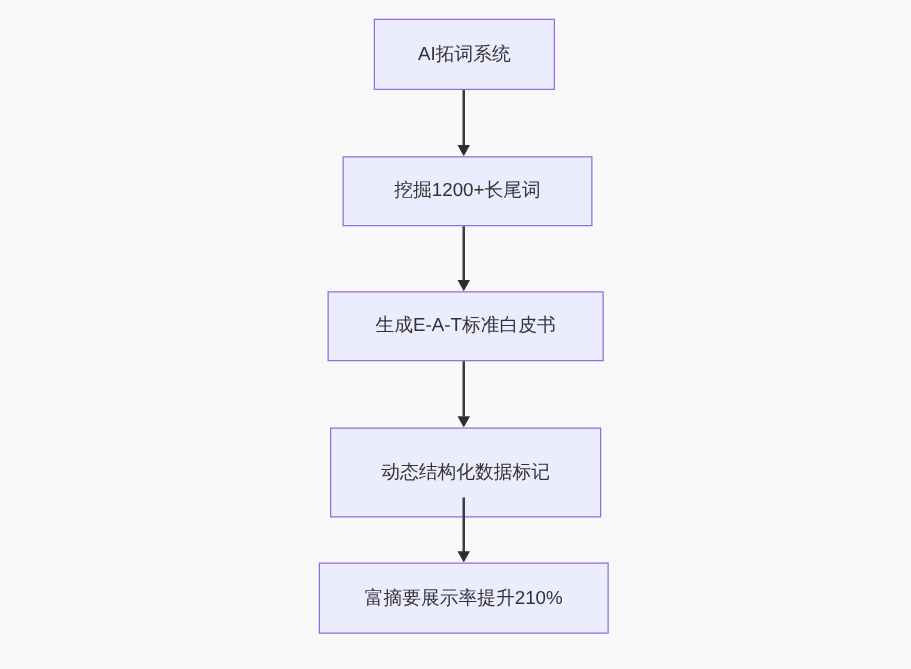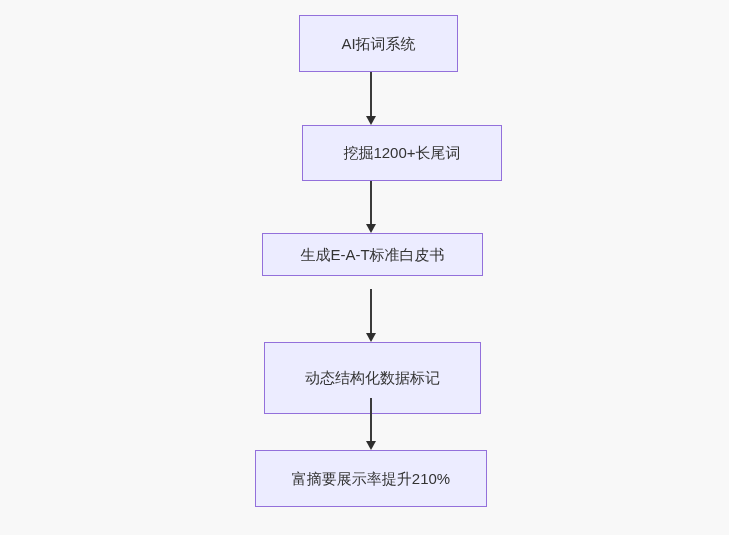--- a/index.html
+++ b/index.html
@@ -35,23 +35,23 @@
   }
   .edge-head {
     position: absolute;
     width: 0;
     height: 0;
     border-left: 5px solid transparent;
     border-right: 5px solid transparent;
     border-top: 9px solid #2e2e2e;
   }
   
-  .n0 { left: 299px; top: 15px;  width: 159px; height: 57px; align-items: center; }
-  .n1 { left: 274px; top: 125px; width: 200px; height: 56px; margin-left: 28px; }
-  .n2 { left: 262px; top: 233px; width: 221px; height: 43px; }
+  .n0 { left: 299px; top: 15px;  width: 145px; height: 57px; align-items: center; }
+  .n1 { left: 274px; top: 125px; width: 200px; height: 56px; }
+  .n2 { left: 262px; top: 233px; width: 221px; height: 56px; }
   .n3 { left: 264px; top: 342px; width: 217px; height: 72px; }
   .n4 { left: 255px; top: 450px; width: 232px; height: 57px; justify-content: center; }
   
   .e0l { left: 370px; top: 72px;  height: 45px; }
   .e0h { left: 366px; top: 116px; }
   .e1l { left: 370px; top: 181px; height: 44px; }
   .e1h { left: 366px; top: 224px; }
   .e2l { left: 370px; top: 289px; height: 44px; }
   .e2h { left: 366px; top: 333px; }
   .e3l { left: 370px; top: 398px; height: 44px; }

